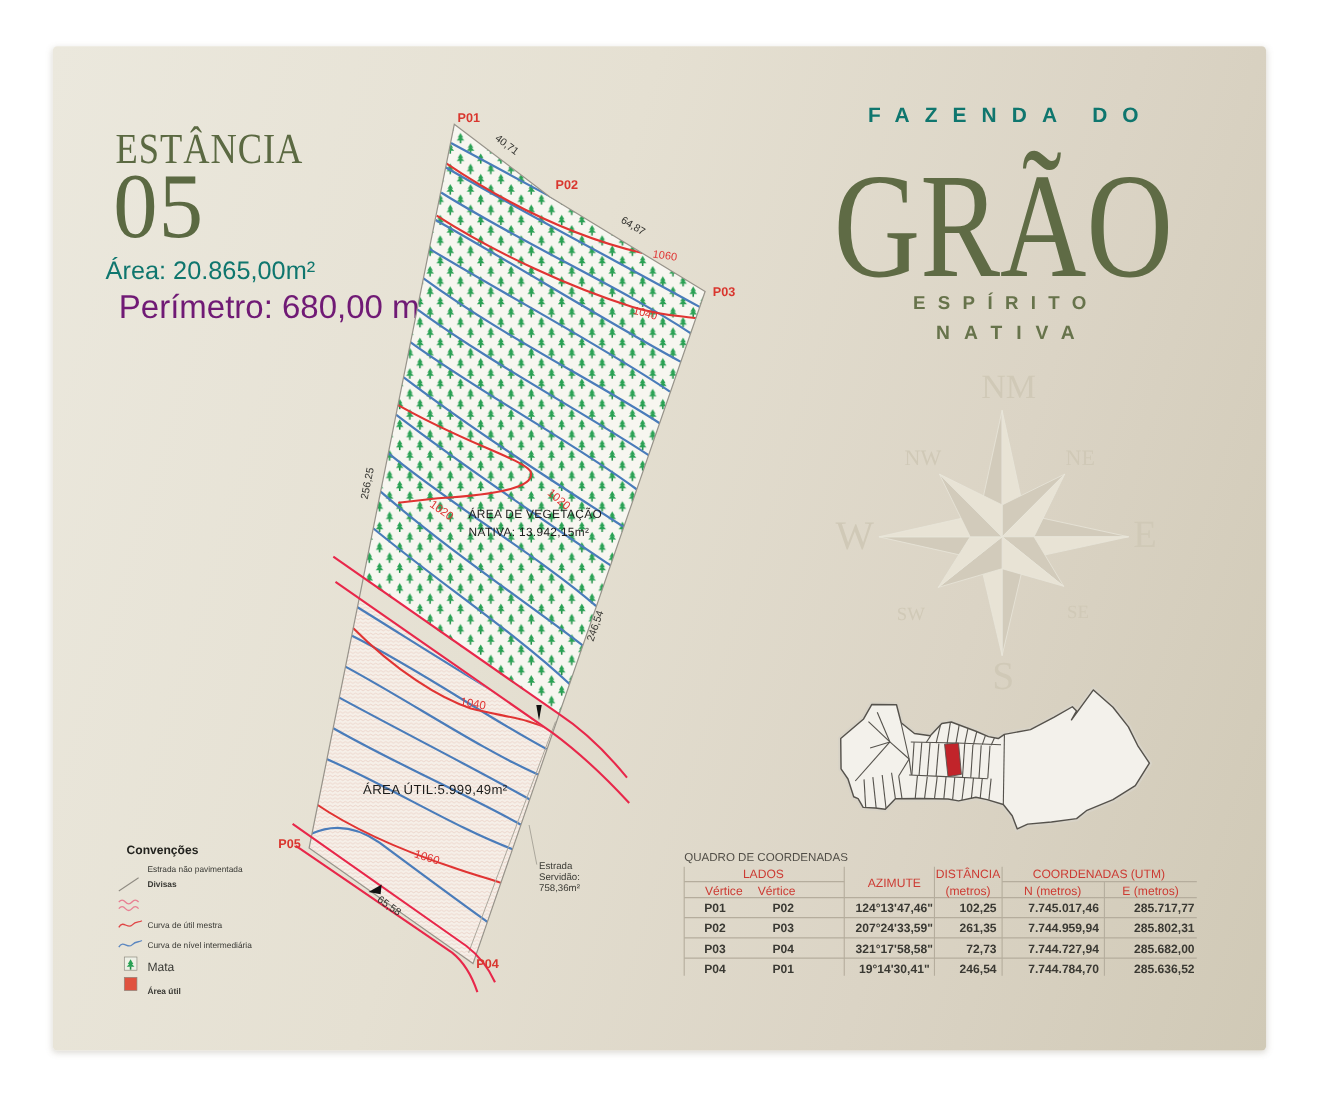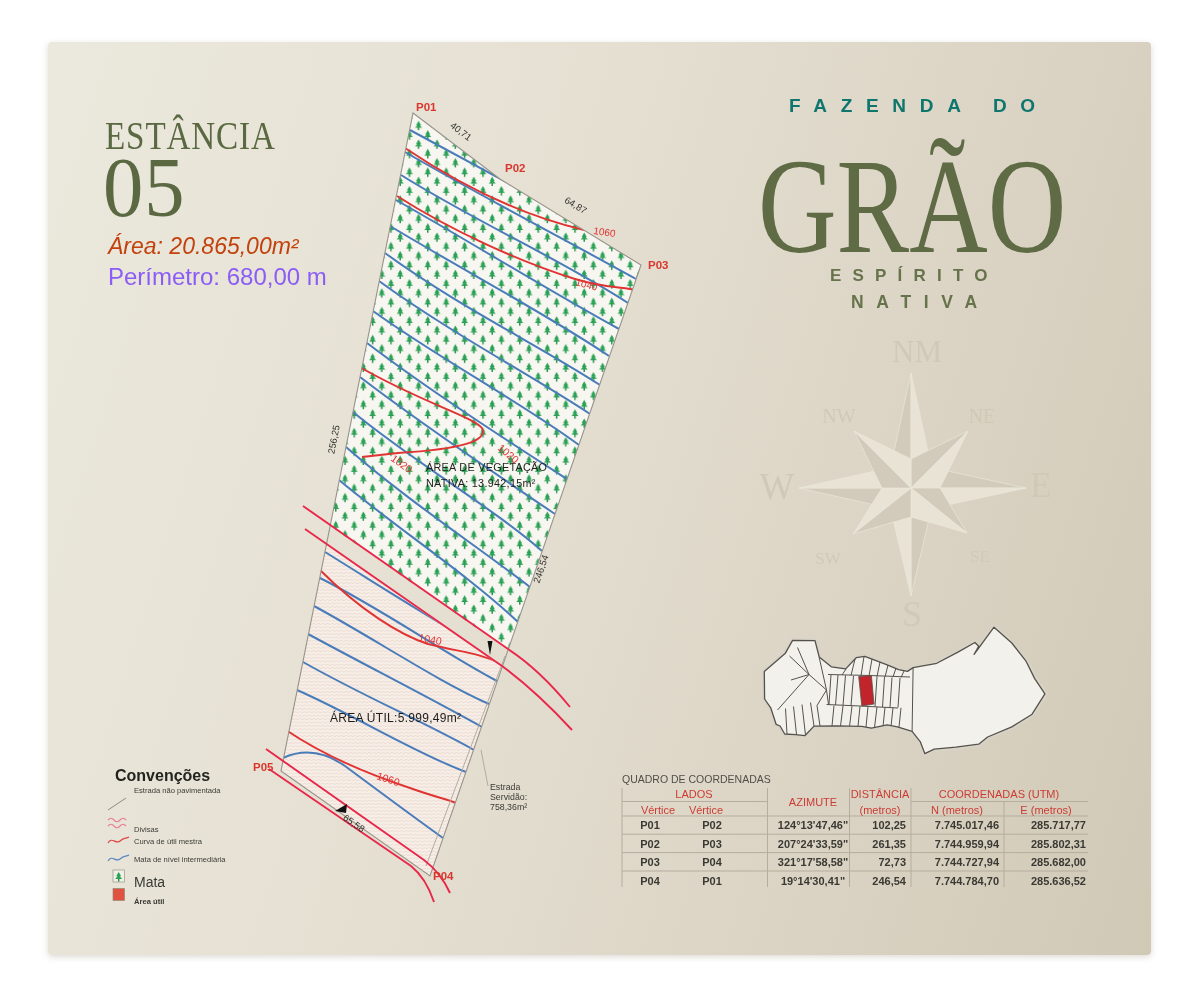--- a/index.html
+++ b/index.html
@@ -12,43 +12,43 @@
 </style>
 </head>
 <body>
 
 <div class="card"></div>
 
 <div class="abs serif" style="left:105px;top:116px;line-height:1;color:#5b6942;font-size:39px;letter-spacing:1px;transform:scaleX(0.85);transform-origin:left top;">ESTÂNCIA</div>
 
 <div class="abs serif" style="left:103px;top:146px;line-height:1;color:#5b6942;font-size:84px;letter-spacing:1px;transform:scaleX(0.96);transform-origin:left top;">05</div>
 
-<div class="abs" style="left:108px;top:233px;color:#c2410c;font-size:23px;font-style:italic;">Área: 20.865,00m²</div>
-
-<div class="abs" style="left:108px;top:263px;color:#8b5cf6;font-size:24px;">Perímetro: 680,00 m</div>
+<div class="abs" style="left:96px;top:233px;color:#0f766e;font-size:23px;">Área: 20.865,00m²</div>
+
+<div class="abs" style="left:108px;top:263px;color:#701a75;font-size:30px;">Perímetro: 680,00 m</div>
 
 <div class="abs" style="left:789px;top:96px;line-height:1.1;color:#0f766e;font-size:19px;font-weight:bold;letter-spacing:13.7px;white-space:nowrap;">FAZENDA DO</div>
 
 <div class="abs serif" style="left:758px;top:138px;line-height:1;color:#5f6b45;font-size:136px;transform:scaleX(0.80);transform-origin:left top;white-space:nowrap;">GRÃO</div>
 
 <div class="abs" style="left:830px;top:267px;line-height:1.1;color:#67734b;font-size:17px;font-weight:bold;letter-spacing:11.2px;white-space:nowrap;">ESPÍRITO</div>
 
 <div class="abs" style="left:851px;top:292.5px;line-height:1.1;color:#67734b;font-size:17.5px;font-weight:bold;letter-spacing:12.7px;white-space:nowrap;">NATIVA</div>
 
-<div class="abs" style="left:115px;top:767px;color:#23231f;font-size:16px;font-weight:bold;">Convenções</div>
-
-<div class="abs" style="left:134px;top:825px;color:#3a3a35;font-size:7.6px;">Divisas</div>
+<div class="abs" style="left:115px;top:767px;color:#23231f;font-size:11px;font-weight:bold;">Convenções</div>
+
+<div class="abs" style="left:134px;top:799px;color:#3a3a35;font-size:7.6px;font-weight:bold;">Divisas</div>
 
 <div class="abs" style="left:134px;top:786px;color:#3a3a35;font-size:7.6px;">Estrada não pavimentada</div>
 
 <div class="abs" style="left:134px;top:836.5px;color:#3a3a35;font-size:7.6px;">Curva de útil mestra</div>
 
-<div class="abs" style="left:134px;top:855px;color:#3a3a35;font-size:7.6px;">Mata de nível intermediária</div>
-
-<div class="abs" style="left:134px;top:873.5px;color:#3a3a35;font-size:14px;">Mata</div>
+<div class="abs" style="left:134px;top:855px;color:#3a3a35;font-size:7.6px;">Curva de nível intermediária</div>
+
+<div class="abs" style="left:134px;top:873.5px;color:#3a3a35;font-size:11px;">Mata</div>
 
 <div class="abs" style="left:134px;top:897px;color:#3a3a35;font-size:7.6px;font-weight:bold;">Área útil</div>
 
 <svg class="abs" style="left:0;top:0;" width="1200" height="1001" viewBox="0 0 1200 1001">
 <defs>
 
   <g id="tree">
     <rect x="-0.7" y="-2.9" width="1.4" height="3.1" fill="#1f8c46"></rect>
     <path d="M-3.5,-2.4 L0,-6.4 L3.5,-2.4 Z" fill="#29a154"></path>
     <path d="M-2.5,-5.0 L0,-9.2 L2.5,-5.0 Z" fill="#29a154"></path>

